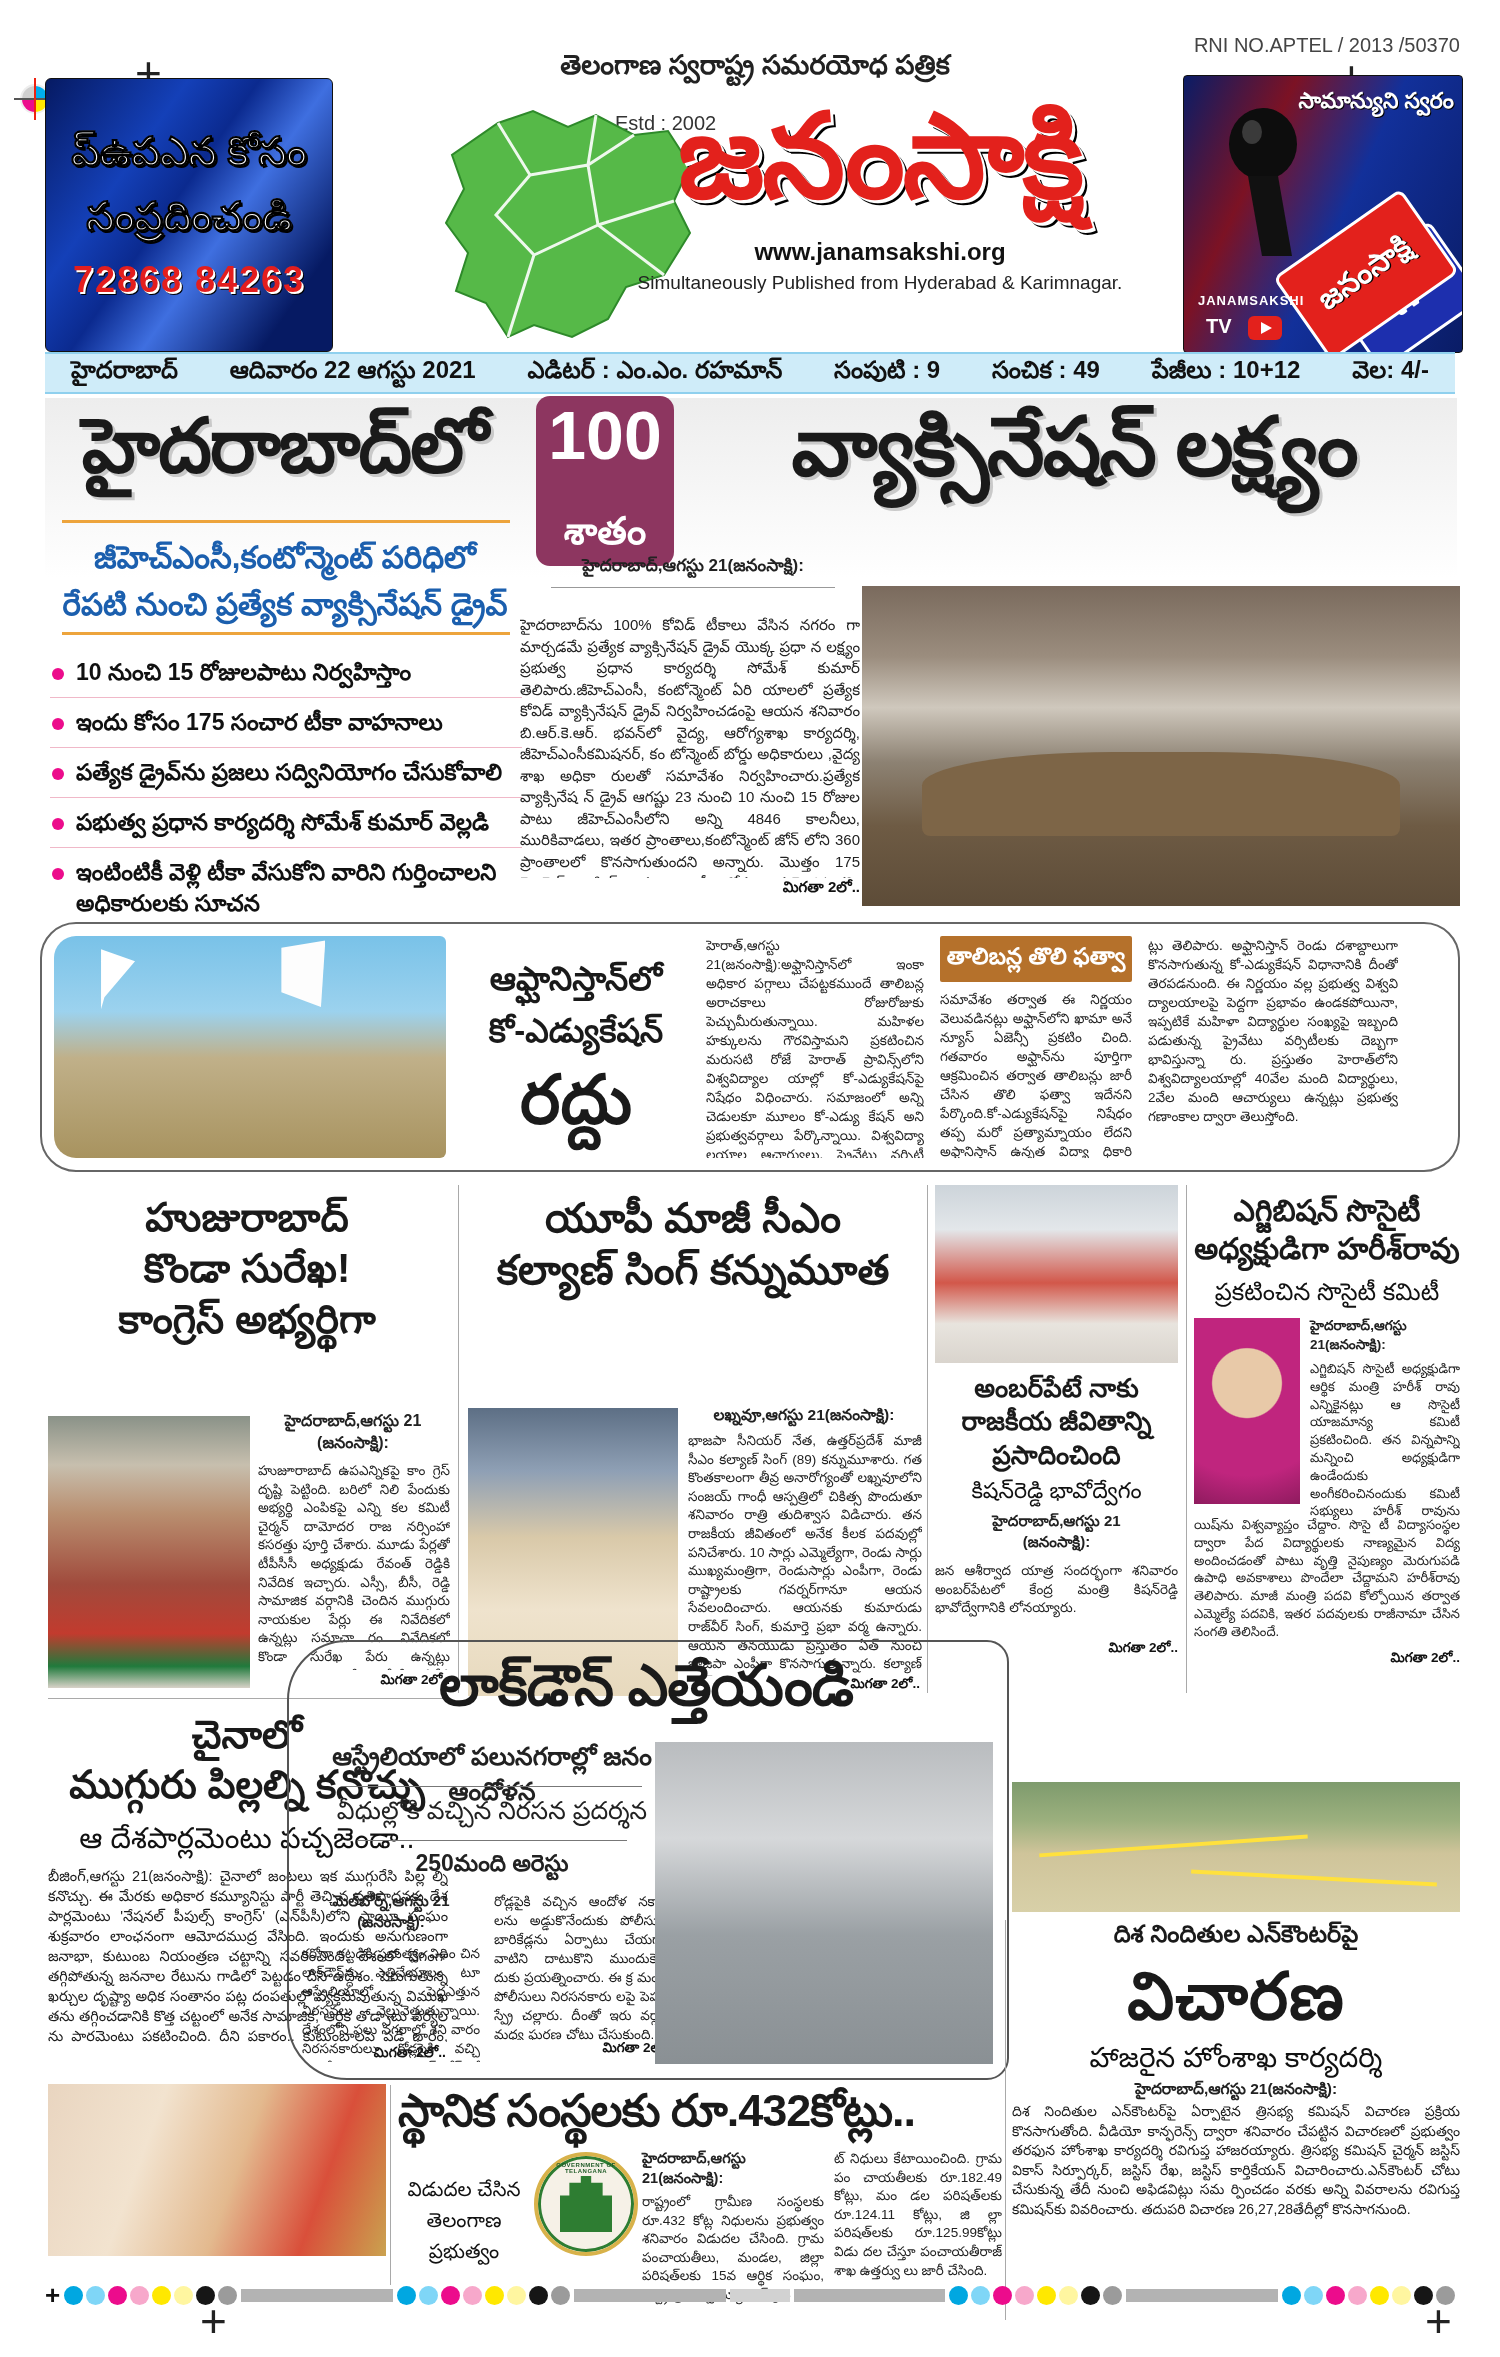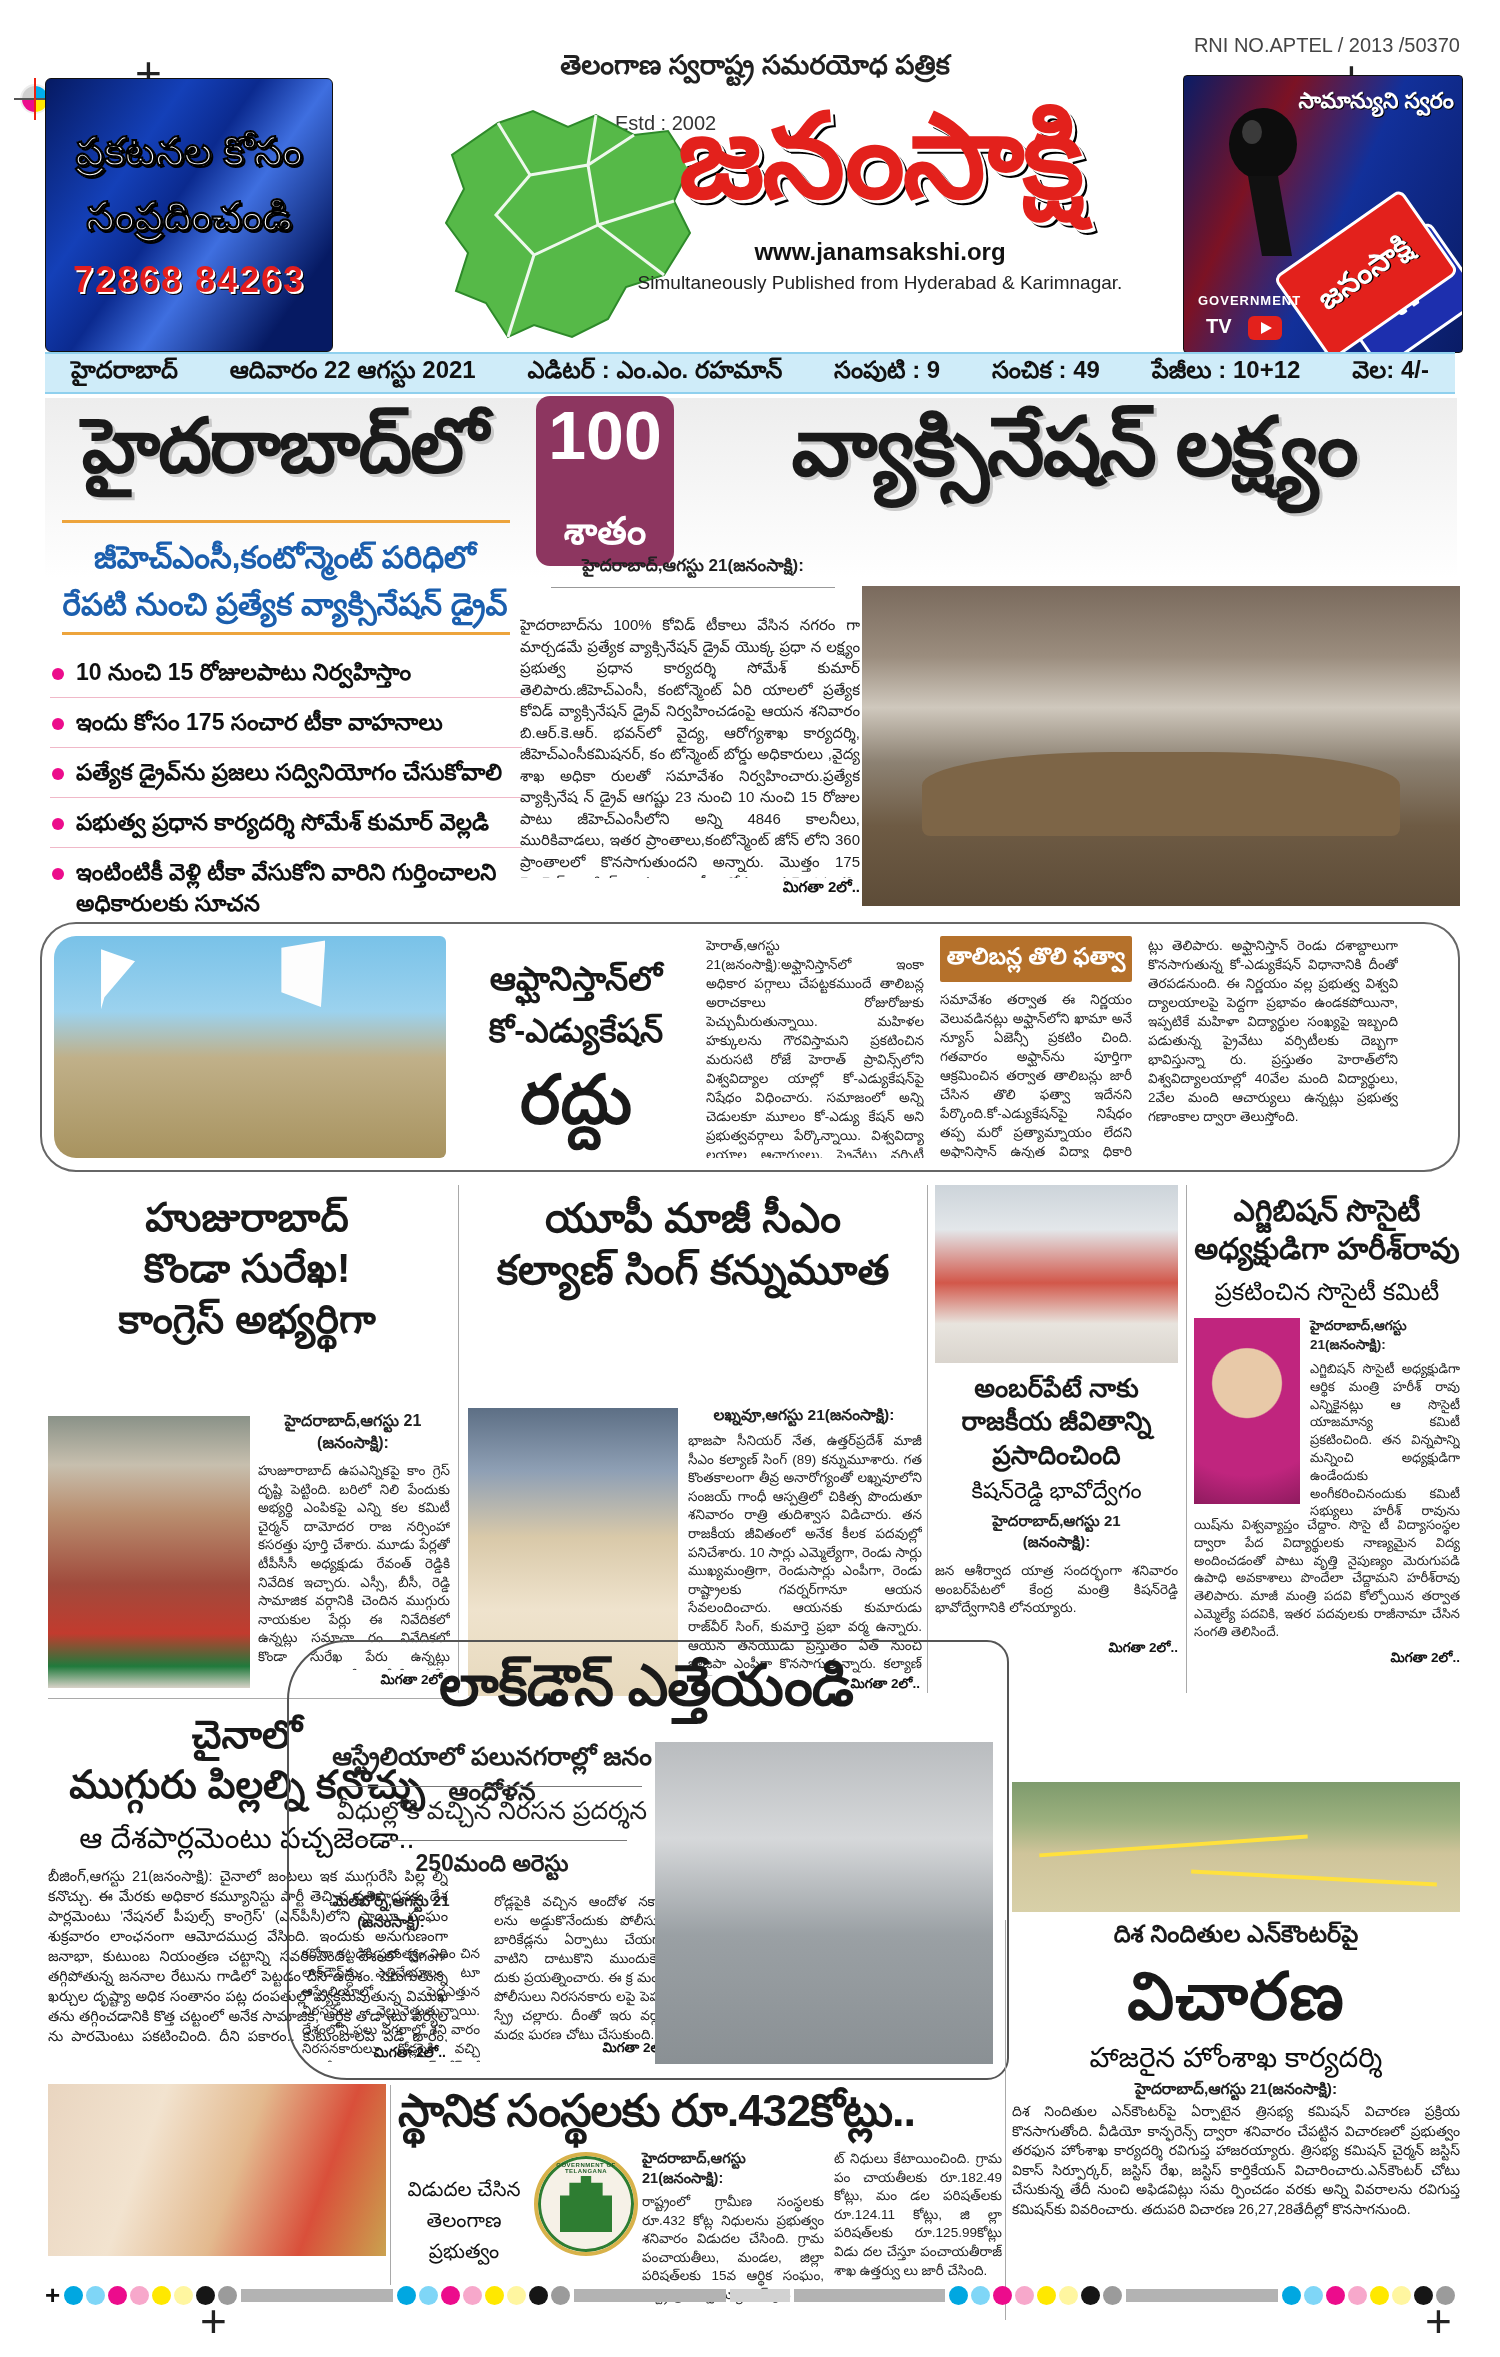--- a/index.html
+++ b/index.html
@@ -154,21 +154,21 @@
 
 <div class="page">
 
   <div class="abs plus" style="left:135px;top:58px;">+</div>
   <div class="abs regtarget" style="left:22px;top:86px;"></div>
   <div class="abs plus" style="left:1338px;top:62px;">+</div>
   <div class="abs plus" style="left:200px;top:2306px;">+</div>
   <div class="abs plus" style="left:1425px;top:2306px;">+</div>
 
   <div class="abs ad-left">
-    <div class="l">ప్రకటనల కోసం</div>
+    <div class="l">ప్ఉపఎన కోసం</div>
     <div class="l">సంప్రదించండి</div>
     <div class="ph">72868 84263</div>
   </div>
 
   <div class="abs tagline ctr">తెలంగాణ స్వరాష్ట్ర సమరయోధ పత్రిక</div>
   <div class="abs estd">Estd : 2002</div>
 
   <svg class="abs" style="left:438px;top:105px;" width="268" height="238" viewBox="0 0 268 238">
     <path d="M60,18 L95,6 L130,22 L158,10 L196,30 L230,26 L252,60 L236,96 L252,128 L226,170 L188,182 L170,214 L134,232 L96,220 L70,232 L48,198 L18,186 L30,148 L8,118 L26,84 L14,50 Z" fill="#56b948" stroke="#2e8a2a" stroke-width="2"></path>
     <path d="M60,18 L92,70 L58,110 L96,150 L70,232 M92,70 L150,60 L196,30 M150,60 L160,120 L226,170 M96,150 L160,120 M158,10 L150,60 M236,96 L160,120" fill="none" stroke="#ffffff" stroke-width="3" opacity="0.9"></path>
@@ -181,21 +181,21 @@
 
   <div class="abs ad-right">
     <div class="tag">సామాన్యుని స్వరం</div>
     <svg style="position:absolute;left:34px;top:30px;" width="90" height="150" viewBox="0 0 90 150">
       <ellipse cx="45" cy="38" rx="34" ry="36" fill="#0d0d0d"></ellipse>
       <ellipse cx="34" cy="26" rx="10" ry="12" fill="#3a3a3a"></ellipse>
       <path d="M30,70 L60,70 L74,150 L44,150 Z" fill="#111"></path>
     </svg>
     <div class="tvblue">tv</div>
     <div class="tvbrand">జనంసాక్షి</div>
-    <div class="tvsmall">GOVERNMENT</div>
+    <div class="tvsmall">JANAMSAKSHI</div>
     <div class="tvword">TV</div>
     <div class="yt"></div>
   </div>
 
   <div class="abs datestrip">
     <span>హైదరాబాద్</span>
     <span>ఆదివారం 22 ఆగస్టు 2021</span>
     <span>ఎడిటర్ : ఎం.ఎం. రహమాన్</span>
     <span>సంపుటి : 9</span>
     <span>సంచిక : 49</span>

